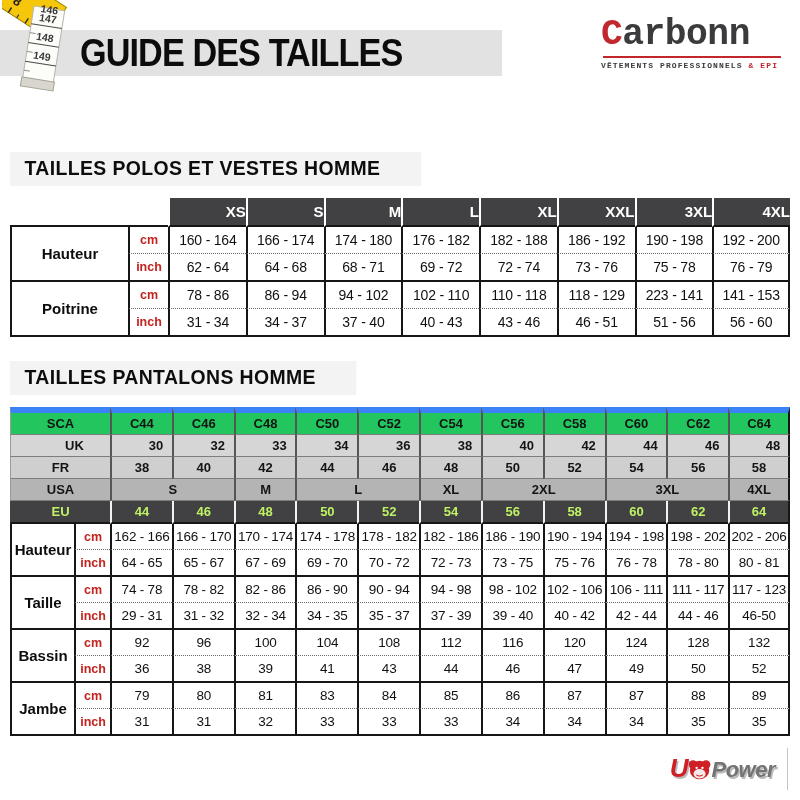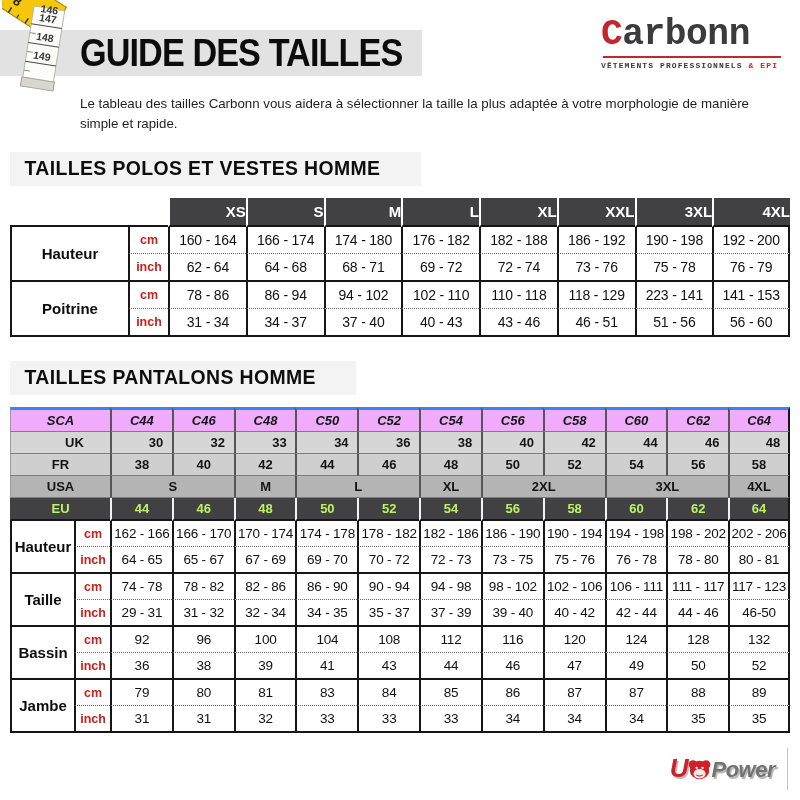--- a/index.html
+++ b/index.html
@@ -9,21 +9,21 @@
     font-family: "Liberation Sans", sans-serif;
     position: relative;
     overflow: hidden;
     color: #1a1a1a;
   }
 
   
   .header { position: relative; height: 152px; }
   .title-band {
     position: absolute; top: 30px; left: 0;
-    width: 422px; height: 46px;
+    width: 502px; height: 46px;
     background: #e2e2e2;
   }
   .title-band h1 {
     margin-left: 80px; line-height: 46px;
     font-size: 38px; font-weight: bold; letter-spacing: -1px;
     color: #0c0c0c; white-space: nowrap;
     transform: scaleX(.9); transform-origin: left center;
   }
   .tape { position: absolute; top: 0; left: 2px; }
 
@@ -92,21 +92,21 @@
   .polos .v { font-size: 14px; }
 
   
   .sr > * {
     font-size: 13px; font-weight: bold; text-align: center;
     padding: 3px 0; color: #141414;
     border-left: 2px solid #565656; border-bottom: 1px solid #7d7d7d;
   }
   .sr > *:first-child { border-left: 1px solid #9a9a9a; }
   .sr > *:last-child { border-right: 1px solid #9a9a9a; }
-  .sr-light > * { background: #f0abfc; border-top: 3px solid #3b82f6; font-style: italic; }
+  .sr-light > * { background: #22c55e; border-top: 6px solid #3b82f6; }
   .sr-mid1 > * { background: #d6d6d6; padding-left: 28px; }
   .sr-mid2 > * { background: #cfcfcf; }
   .sr-deep > * { background: #b4b4b4; }
   .sr-dark > * {
     background: #414042; color: #bef264;
     border-left: 2px solid #f2f2f2; border-bottom: 2px solid #161616;
   }
   .sr-dark > *:first-child { border-left: 1px solid #414042; }
   .sr-dark > *:last-child { border-right: 1px solid #414042; }
 
@@ -165,21 +165,20 @@
   </svg>
 
   <div class="brand">
     <div class="brand-name"><span class="c">C</span><span>arbonn</span></div>
     <div class="brand-rule"></div>
     <div class="brand-tag">
       <span>VÊTEMENTS PROFESSIONNELS</span> <span class="red">&amp; EPI</span>
     </div>
   </div>
 
-  <p class="desc">Le tableau des tailles Carbonn vous aidera à sélectionner la taille la plus adaptée à votre morphologie de manière simple et rapide.</p>
 </div>
 
 <section>
   <h2 class="sec-h">TAILLES POLOS ET VESTES HOMME</h2>
   <table class="t polos">
     <colgroup>
       <col style="width:118px">
         <col style="width:40px">
       <col>
         <col>

